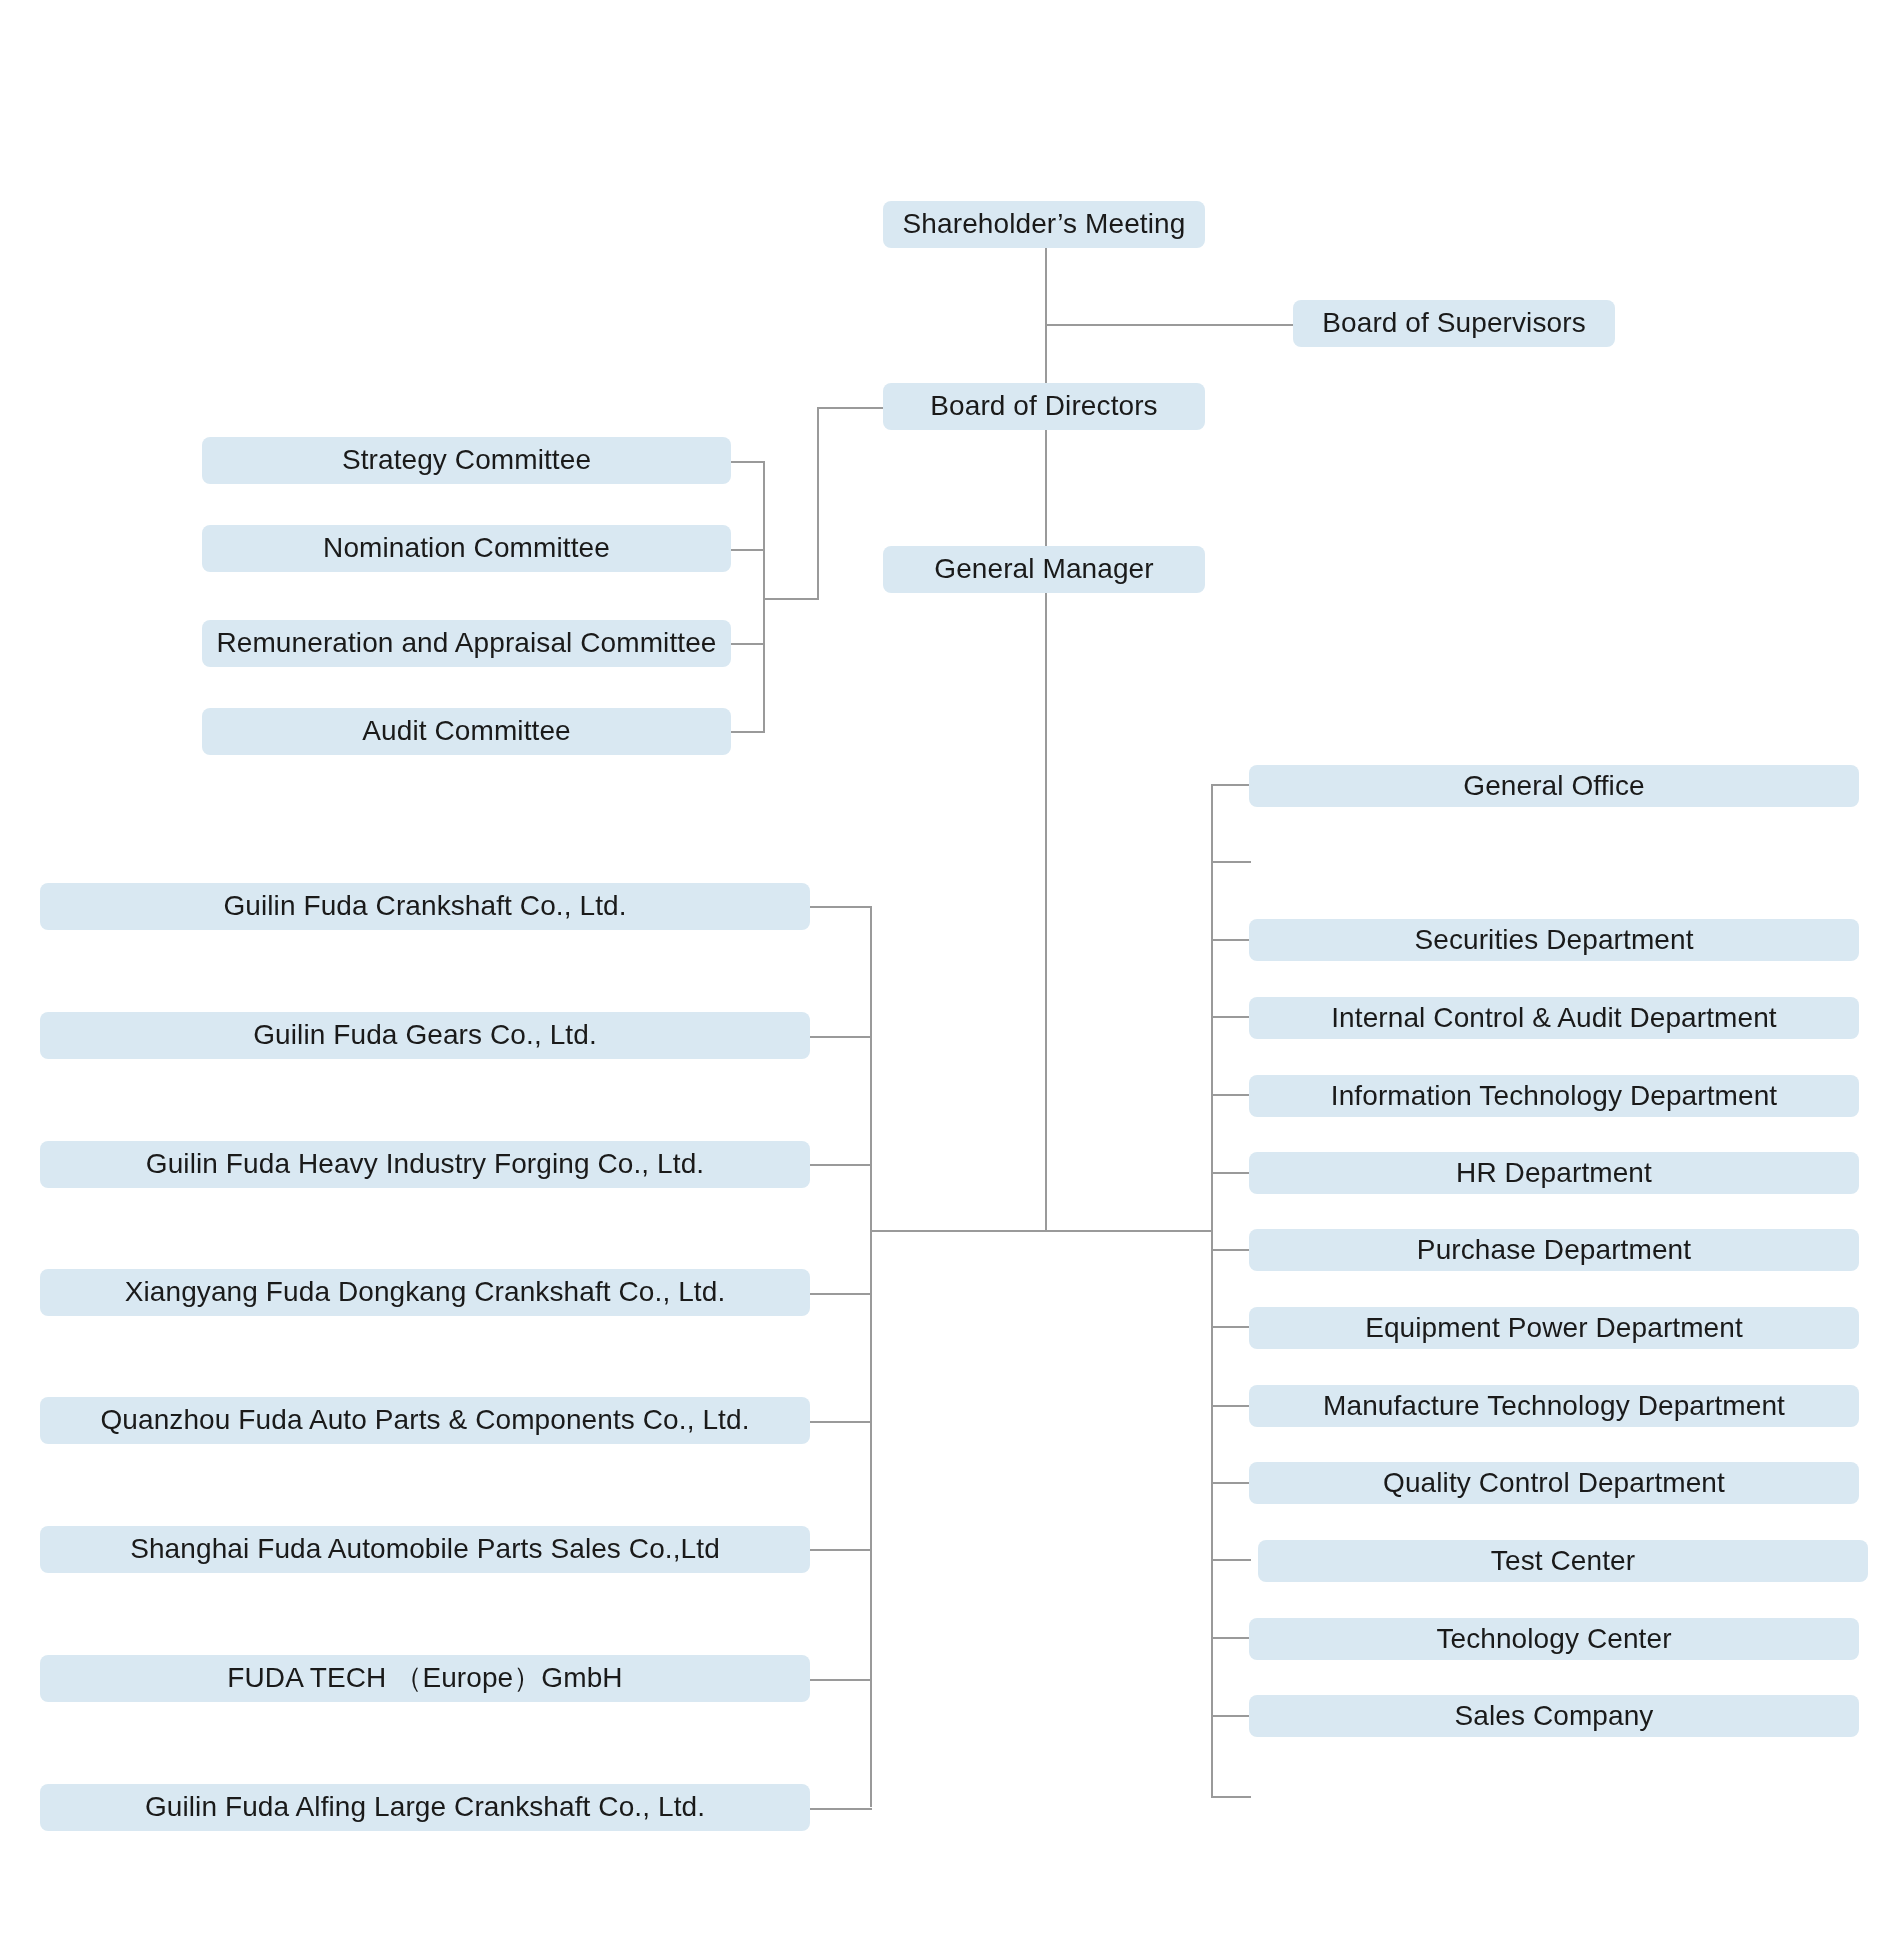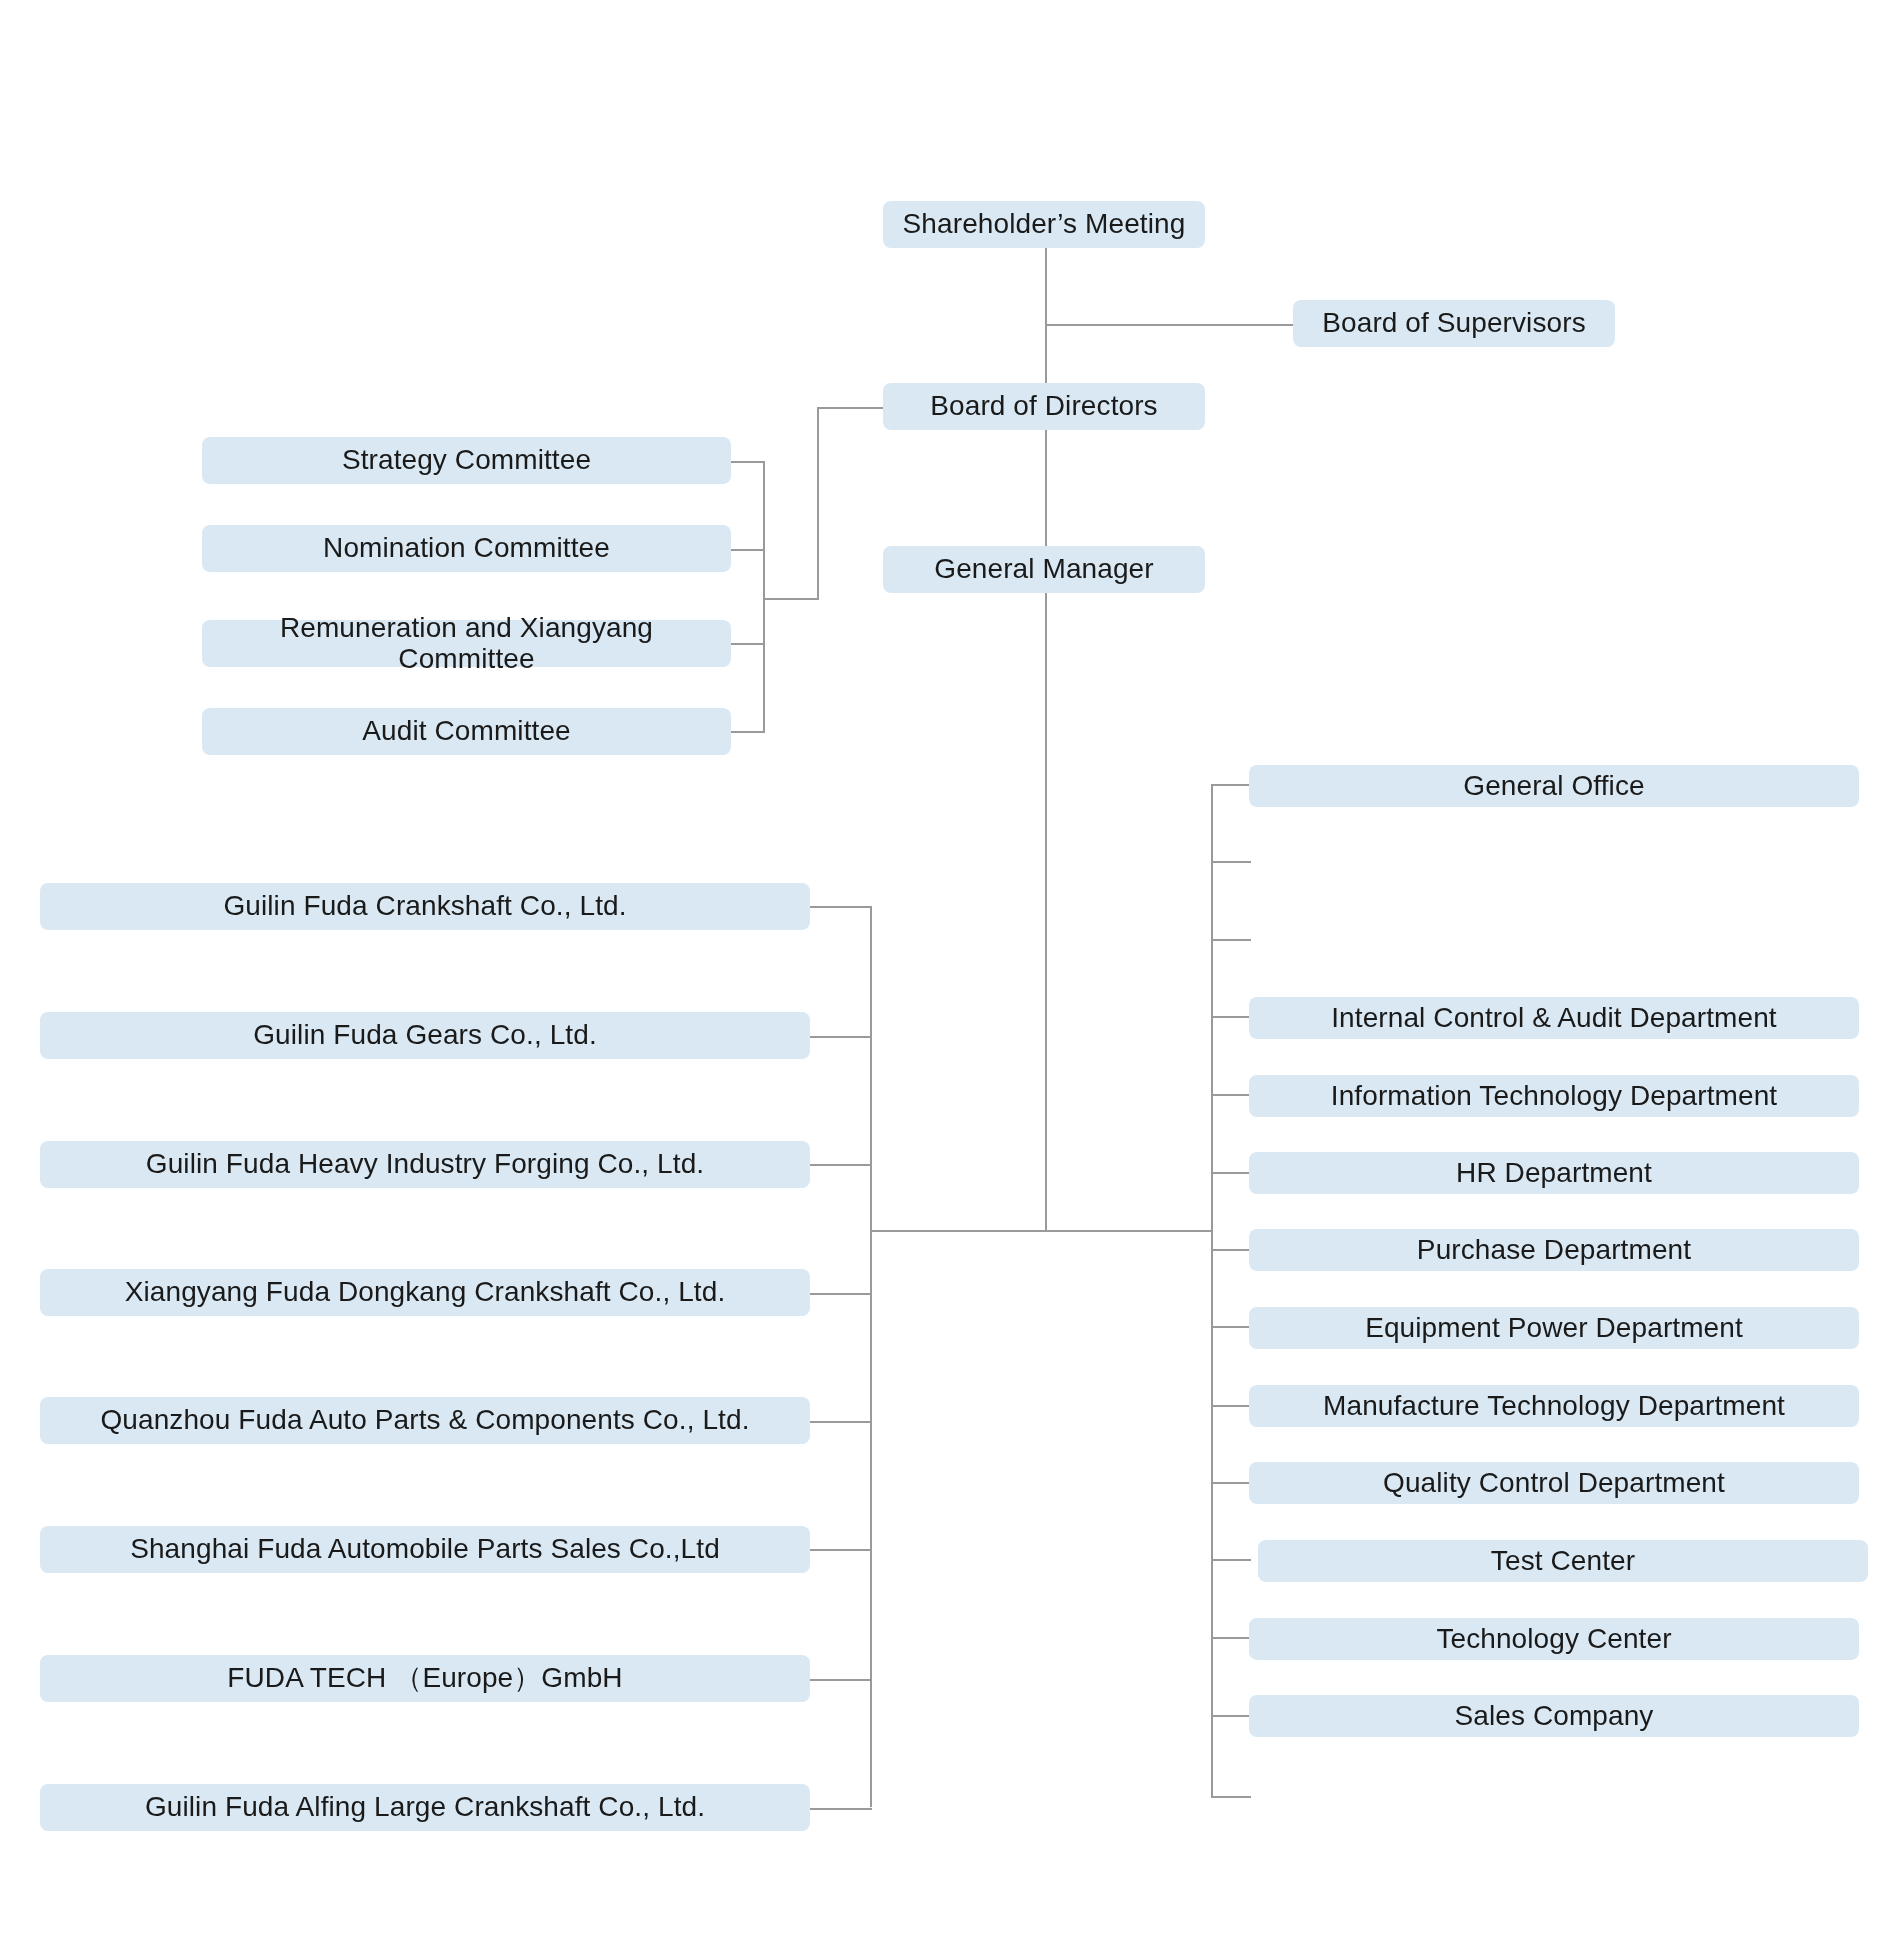--- a/index.html
+++ b/index.html
@@ -96,33 +96,34 @@
   <div class="node" style="left:883px; top:201px; width:322px; height:47px;">Shareholder’s Meeting</div>
 
   <div class="node" style="left:1293px; top:300px; width:322px; height:47px;">Board of Supervisors</div>
 
   <div class="node" style="left:883px; top:383px; width:322px; height:47px;">Board of Directors</div>
 
   <div class="node" style="left:883px; top:546px; width:322px; height:47px;">General Manager</div>
 
   <div class="node" style="left:202px; top:437px; width:529px; height:47px;">Strategy Committee</div>
   <div class="node" style="left:202px; top:525px; width:529px; height:47px;">Nomination Committee</div>
-  <div class="node" style="left:202px; top:620px; width:529px; height:47px;">Remuneration and Xiangyang Committee</div>
+  <div class="node" style="left:202px; top:620px; width:529px; height:47px;">Remuneration and Appraisal Committee</div>
   <div class="node" style="left:202px; top:708px; width:529px; height:47px;">Audit Committee</div>
 
   <div class="node" style="left:40px; top:883px; width:770px; height:47px;">Guilin Fuda Crankshaft Co., Ltd.</div>
   <div class="node" style="left:40px; top:1012px; width:770px; height:47px;">Guilin Fuda Gears Co., Ltd.</div>
   <div class="node" style="left:40px; top:1141px; width:770px; height:47px;">Guilin Fuda Heavy Industry Forging Co., Ltd.</div>
   <div class="node" style="left:40px; top:1269px; width:770px; height:47px;">Xiangyang Fuda Dongkang Crankshaft Co., Ltd.</div>
   <div class="node" style="left:40px; top:1397px; width:770px; height:47px;">Quanzhou Fuda Auto Parts &amp; Components Co., Ltd.</div>
   <div class="node" style="left:40px; top:1526px; width:770px; height:47px;">Shanghai Fuda Automobile Parts Sales Co.,Ltd</div>
   <div class="node" style="left:40px; top:1655px; width:770px; height:47px;">FUDA TECH （Europe）GmbH</div>
   <div class="node" style="left:40px; top:1784px; width:770px; height:47px;">Guilin Fuda Alfing Large Crankshaft Co., Ltd.</div>
 
   <div class="node" style="left:1249px; top:765px; width:610px; height:42px;">General Office</div>
+  <div class="node" style="left:1249px; top:919px; width:610px; height:42px;">Securities Department</div>
   <div class="node" style="left:1249px; top:997px; width:610px; height:42px;">Internal Control &amp; Audit Department</div>
   <div class="node" style="left:1249px; top:1075px; width:610px; height:42px;">Information Technology Department</div>
   <div class="node" style="left:1249px; top:1152px; width:610px; height:42px;">HR Department</div>
   <div class="node" style="left:1249px; top:1229px; width:610px; height:42px;">Purchase Department</div>
   <div class="node" style="left:1249px; top:1307px; width:610px; height:42px;">Equipment Power Department</div>
   <div class="node" style="left:1249px; top:1385px; width:610px; height:42px;">Manufacture Technology Department</div>
   <div class="node" style="left:1249px; top:1462px; width:610px; height:42px;">Quality Control Department</div>
   <div class="node" style="left:1249px; top:1540px; width:610px; height:42px;margin-left:9px;">Test Center</div>
   <div class="node" style="left:1249px; top:1618px; width:610px; height:42px;">Technology Center</div>
   <div class="node" style="left:1249px; top:1695px; width:610px; height:42px;">Sales Company</div>

